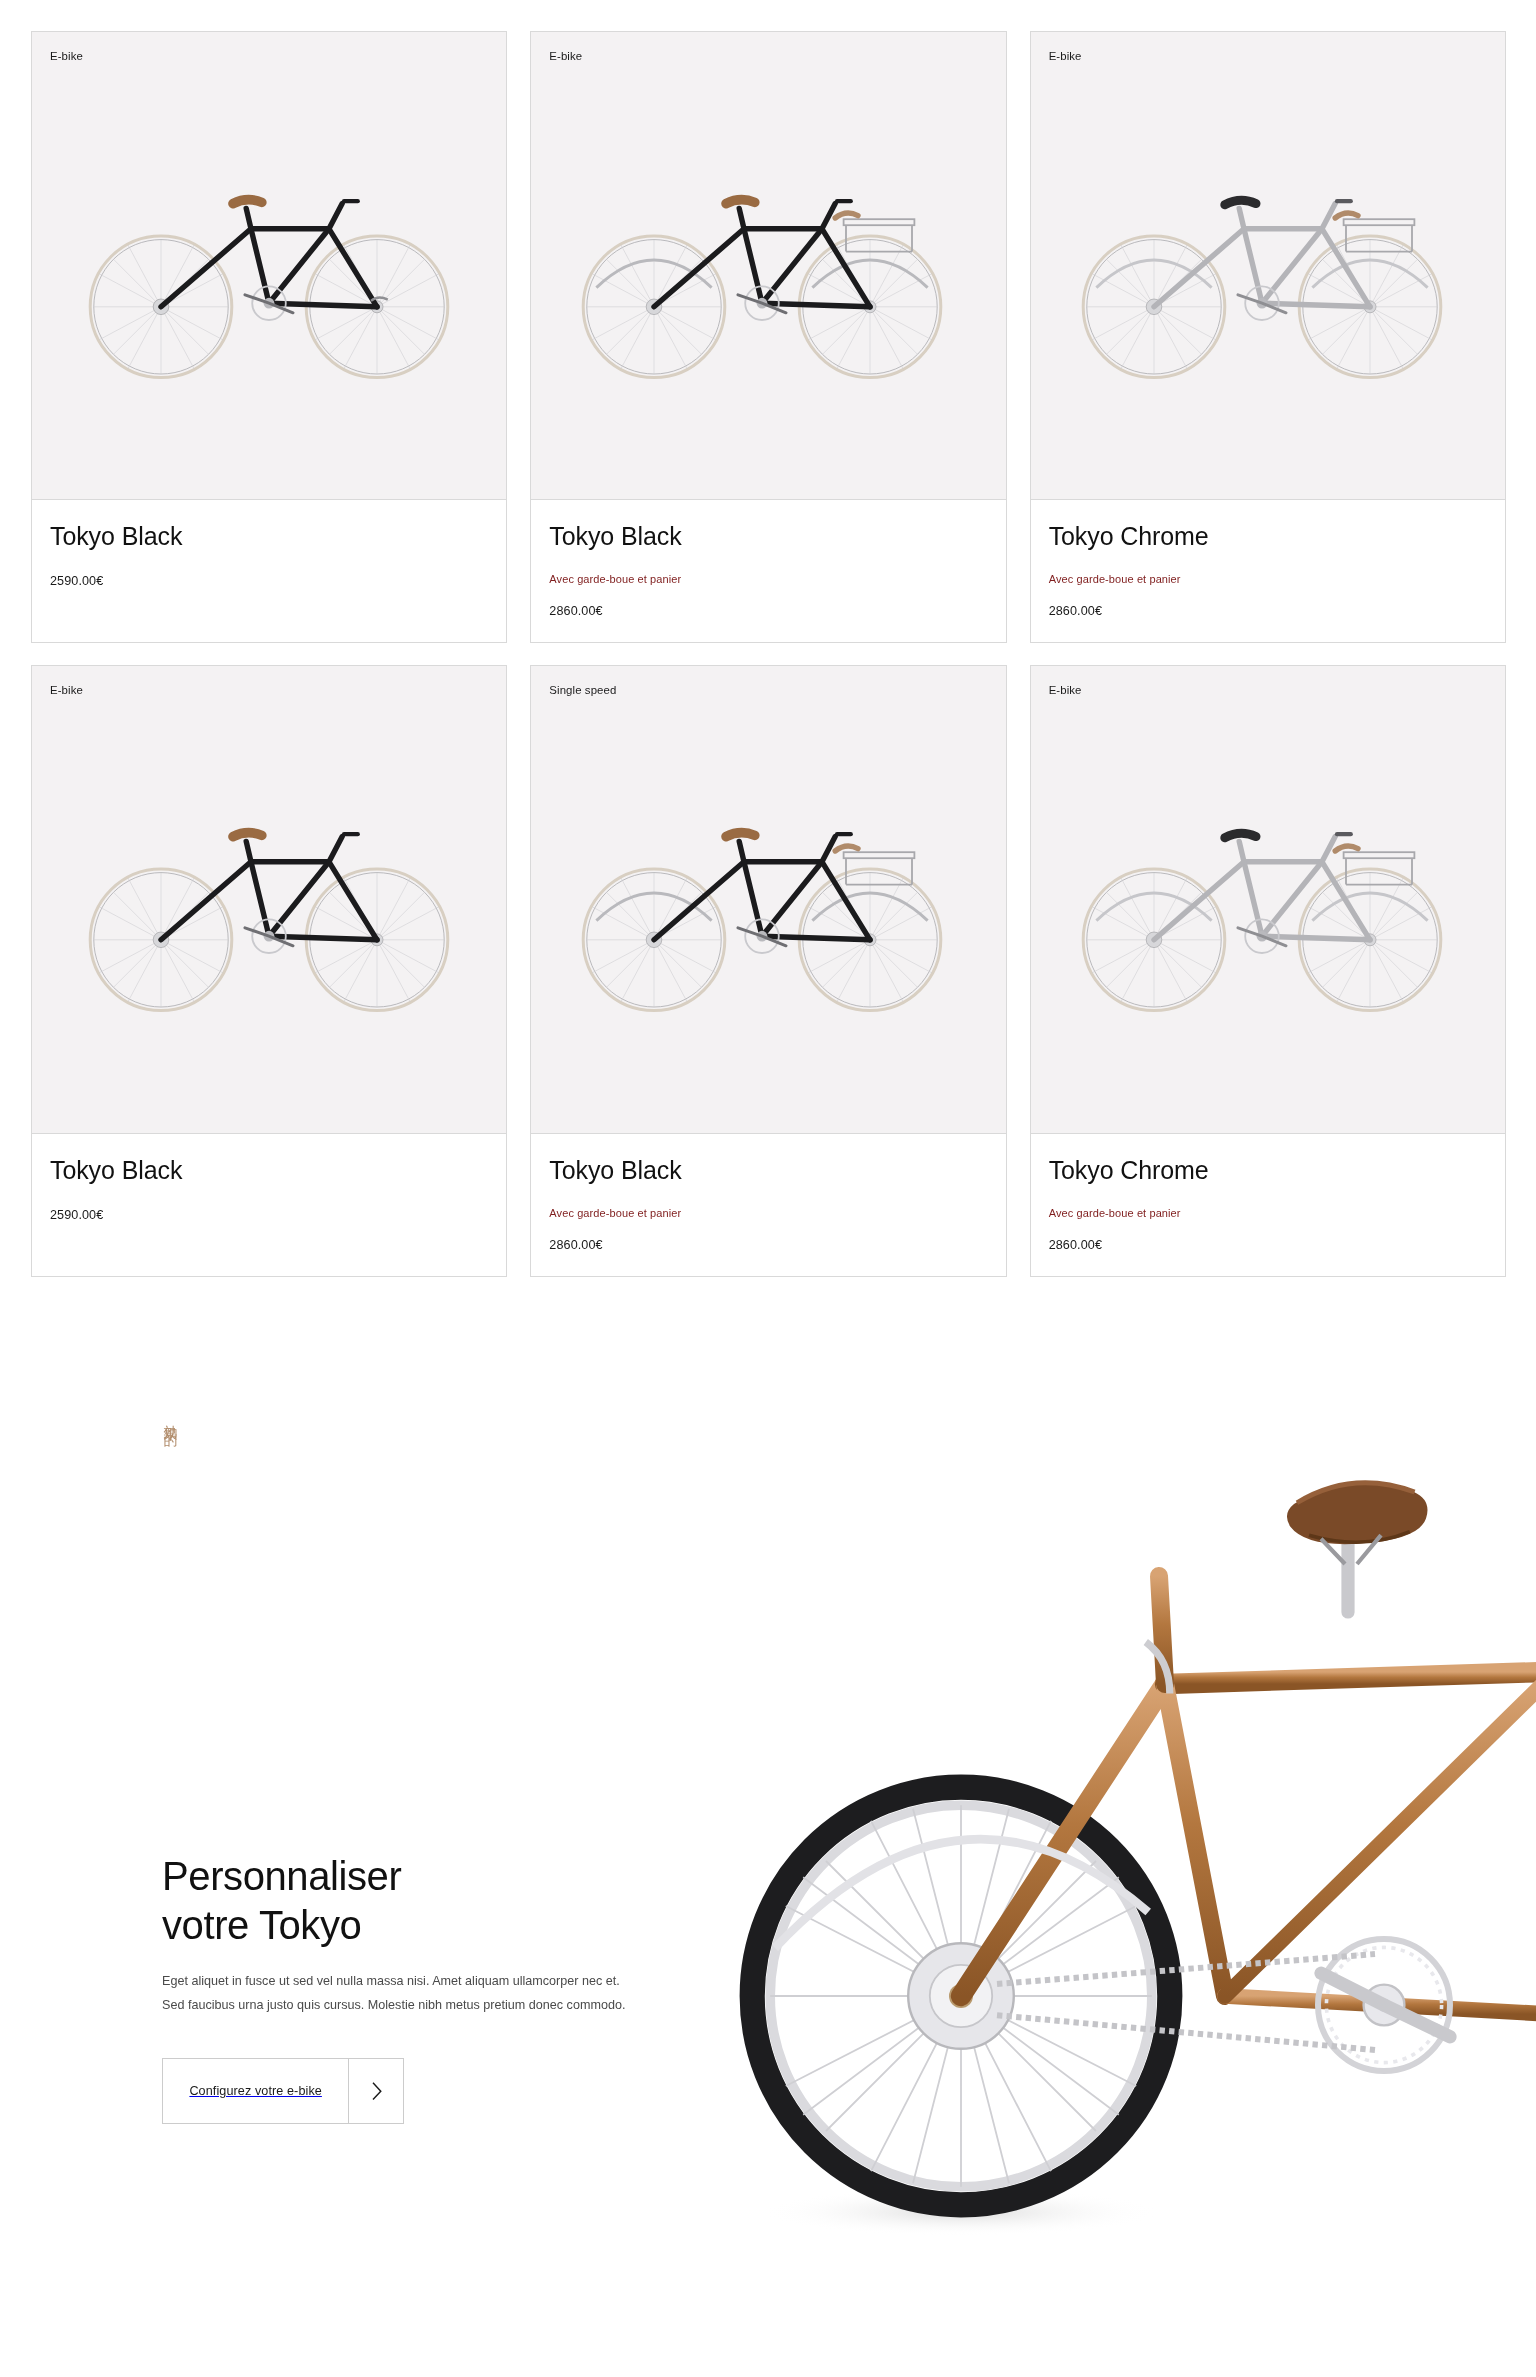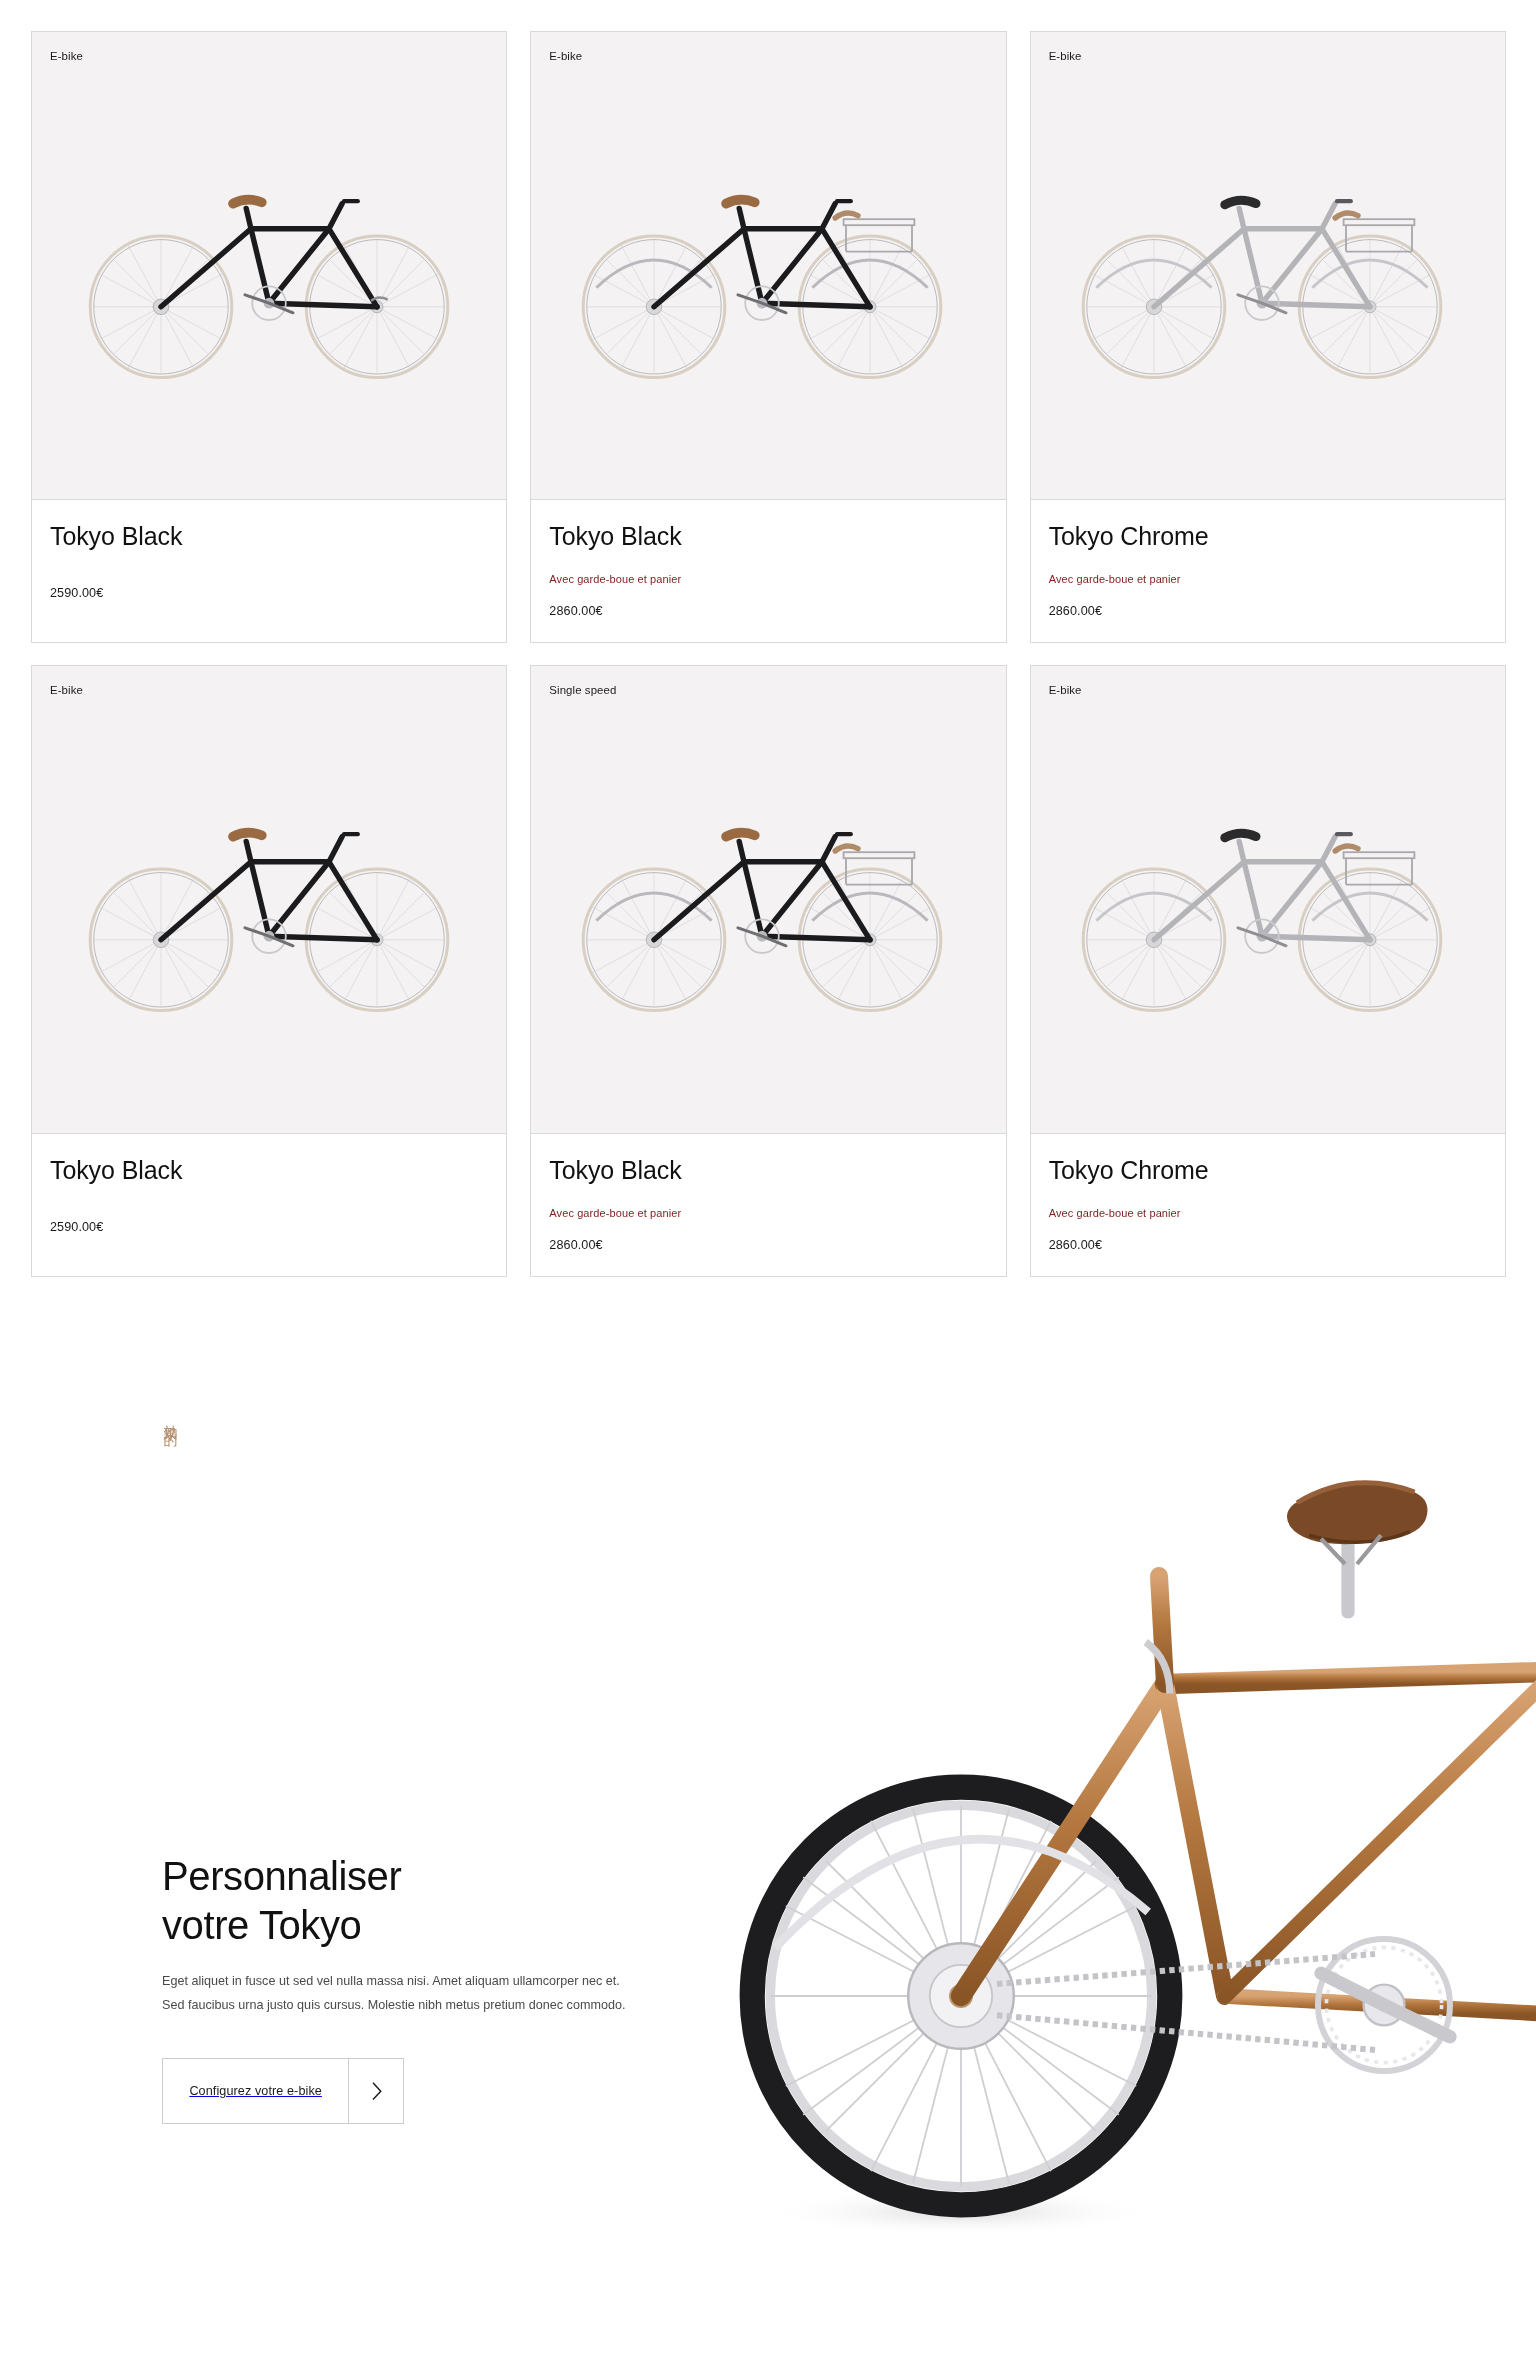--- a/index.html
+++ b/index.html
@@ -67,21 +67,21 @@
     color: #7f1d1d;
     margin-top: 23px;
     letter-spacing: 0.1px;
   }
   .card-price {
     font-size: 12.6px;
     color: #1a1a1a;
     margin-top: 19px;
     letter-spacing: 0.1px;
   }
-  .card-body.no-sub .card-price { margin-top: 36px; }
+  .card-body.no-sub .card-price { margin-top: 24px; }
 
   
   .custom {
     position: relative;
     margin-top: 65px;
     height: 1020px;
     background: #ffffff;
     overflow: hidden;
   }
   .vertical-jp {

